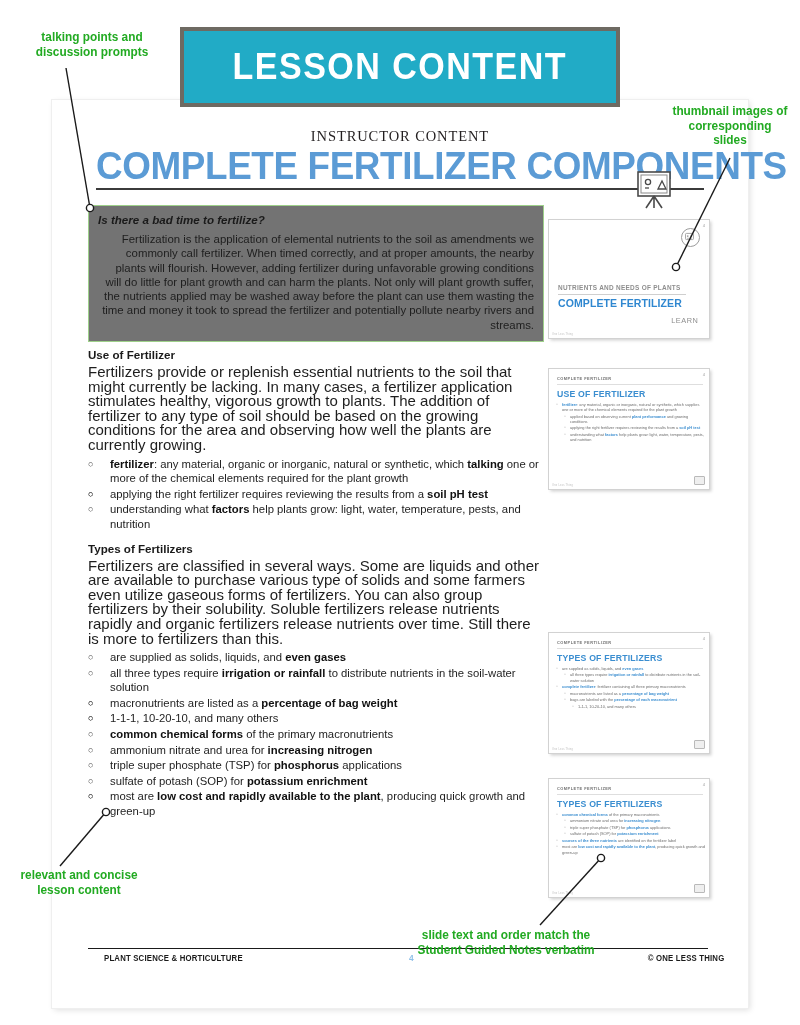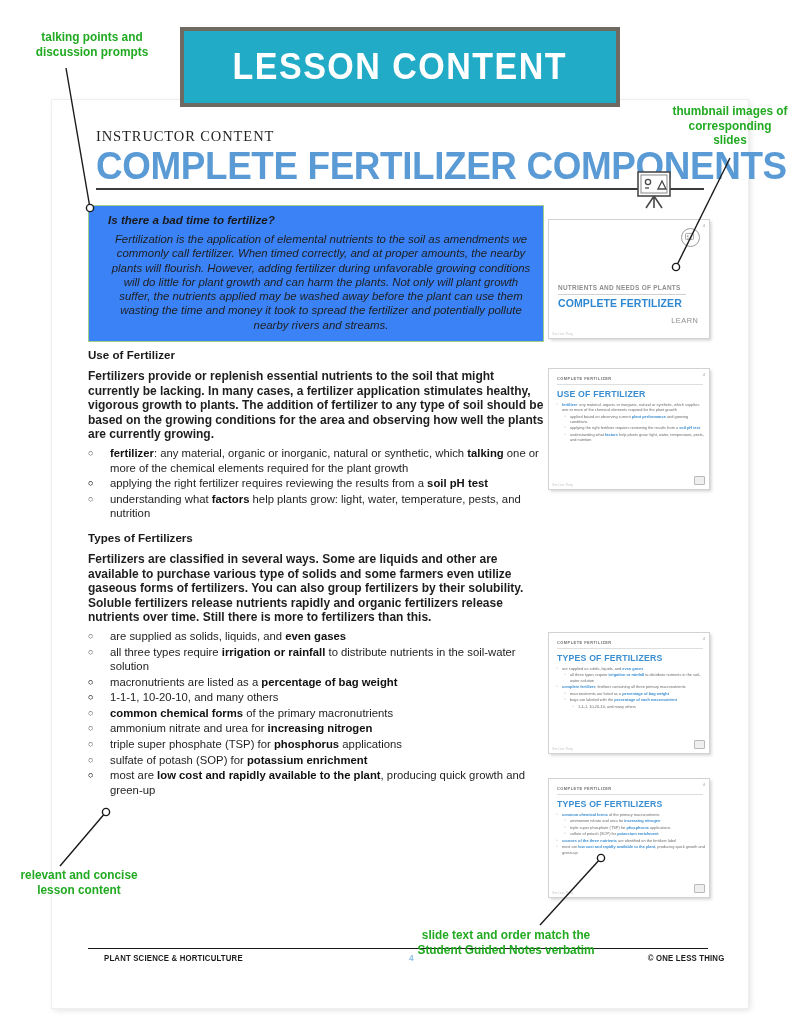--- a/index.html
+++ b/index.html
@@ -27,21 +27,21 @@
     z-index:6;
   }
   #banner .btxt{
     color:#fff;font-weight:bold;font-size:37px;letter-spacing:1.6px;
     font-family:"Liberation Sans", sans-serif;
     transform:scaleX(.92);
     white-space:nowrap;
   }
   
   .doc{
-    position:absolute;left:96px;top:128px;width:608px;
+    position:absolute;left:96px;top:128px;width:608px;text-align:center;
   }
   .kicker{
     font-family:"Liberation Serif", serif;
     font-size:14.5px;letter-spacing:.9px;color:#231f20;
   }
   .bigtitle{
     font-family:"Liberation Sans", sans-serif;
     font-weight:bold;font-size:38px;line-height:40px;
     color:#5b9bd5;letter-spacing:-.4px;
     transform:scaleX(.97);transform-origin:left center;
@@ -50,38 +50,38 @@
   .rule{
     border-top:2px solid #3b3b3b;margin-top:2px;width:608px;
   }
   
   #easel{position:absolute;left:632px;top:168px;width:44px;height:44px;z-index:5;}
   
   #callout{
     position:absolute;left:88px;top:205px;width:456px;
     border:1.3px solid #9ed08a;
     box-sizing:border-box;
-    padding:7px 9px 9px 19px;
-    background:#3b82f6;
+    padding:7px 9px 9px 9px;
+    background:#737373;
   }
   #callout .q{
     font-style:italic;font-weight:bold;font-size:11.6px;color:#1a1a1a;
     margin-bottom:6px;
   }
   #callout .body{
-    font-style:italic;font-size:11.4px;line-height:14.3px;color:#1e1e1e;
-    text-align:center;
+    font-size:11.4px;line-height:14.3px;color:#1e1e1e;
+    text-align:right;
   }
   
   #content{position:absolute;left:88px;top:348px;width:456px;}
   h3.sec{
     font-size:11.6px;font-weight:bold;color:#1a1a1a;margin:0 0 4px 0;
   }
   p.para{
-    font-size:12px;line-height:14.6px;color:#1e1e1e;margin:8px 0 4px 0;font-weight:bold;
+    font-size:15px;line-height:14.6px;color:#1e1e1e;margin:0 0 4px 0;
   }
   ul.lvl{list-style:none;margin:0;padding:0;}
   ul.lvl li{
     position:relative;font-size:11.3px;line-height:14.6px;color:#1e1e1e;
     margin:0 0 1px 0;
   }
   li .mk{position:absolute;left:0;top:0;color:#444;font-size:9px;line-height:15px;}
   .l1{padding-left:22px;margin-left:18px;}
   .l2{padding-left:22px;margin-left:40px;}
   .l3{padding-left:22px;margin-left:62px;}

